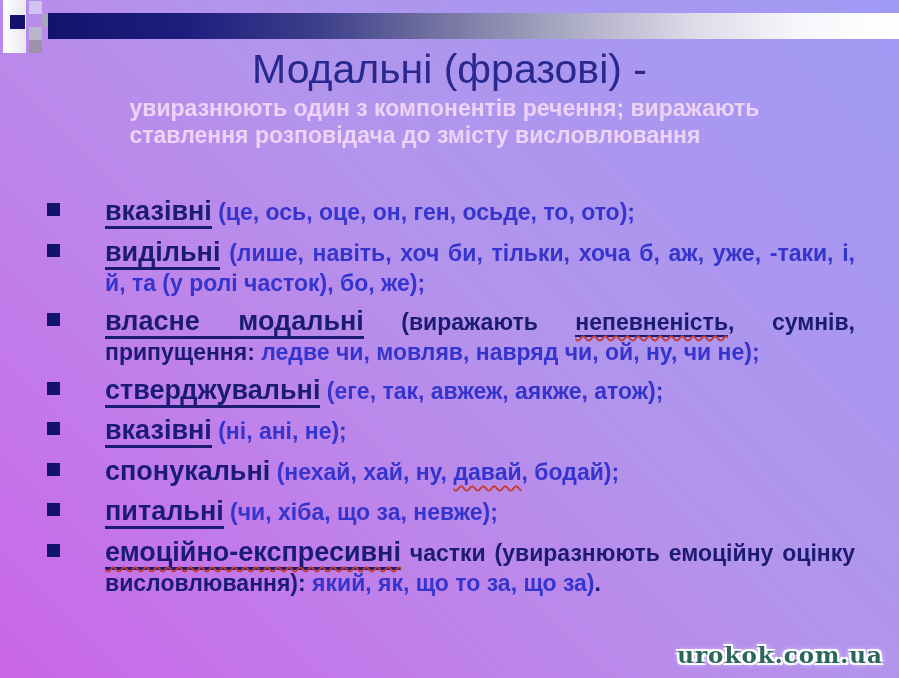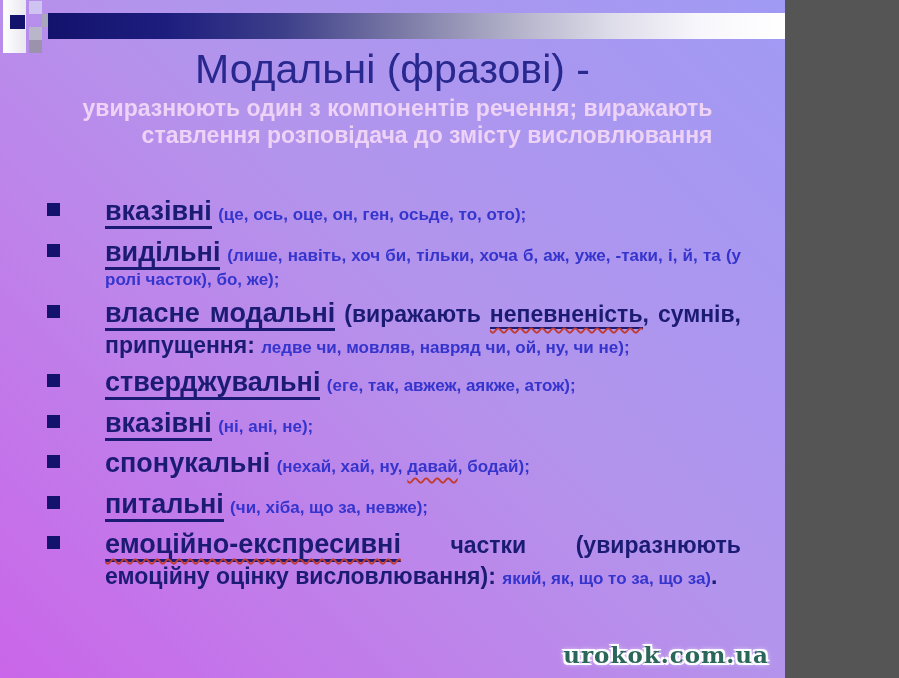--- a/index.html
+++ b/index.html
@@ -1,18 +1,18 @@
 <!DOCTYPE html>
 <html><head>
 <meta charset="utf-8">
 <style>
   html,body{margin:0;padding:0;background:#555;}
   .slide{
     position:relative;
-    width:785px;height:678px;
+    width:899px;height:678px;
     overflow:hidden;
     font-family:"Liberation Sans",sans-serif;
     background:linear-gradient(225deg,#a09af4 0%,#b394ec 45%,#bd85ea 65%,#ca66e9 100%);
   }
   
   .top-bar{
     position:absolute;left:48px;right:0;top:13px;height:26px;
     background:linear-gradient(to right,#13136d 0%,#1d1d7e 16%,#3d3f8a 32%,#7b7aa6 48%,#aeadc6 62%,#dcdbe8 76%,#f7f6fb 88%,#ffffff 100%);
   }
   .deco{position:absolute;}
@@ -26,21 +26,21 @@
   .title{
     margin:46px 30px 2px 30px;
     text-align:center;
     font-size:41px;
     color:#28288e;
     letter-spacing:0;
   }
   .subtitle{
     margin:2px auto 0 auto;
     width:640px;
-    text-align:right;
+    text-align:left;
     font-size:23px;
     font-weight:bold;
     color:#eed3f6;
     line-height:1.18;
   }
   
   .list{margin:46px 44px 0 105px;}
   .row{
     position:relative;
     margin-bottom:7px;
@@ -48,21 +48,21 @@
     line-height:1.24;
     color:#1b1b74;
     font-weight:bold;
   }
   .bullet{
     position:absolute;left:-58px;top:8px;
     width:13px;height:13px;background:#13136d;
   }
   .seg-term{font-size:27px;color:#1b1b74;}
   .seg-label{font-size:23px;color:#1b1b74;}
-  .seg-example{font-size:17px;color:#3534cd;}
+  .seg-example{font-size:23px;color:#3534cd;}
   .u{border-bottom:3px solid currentColor;}
   .seg-label.u{border-bottom-width:2px;}
   .w{
     text-decoration:underline wavy #c23b2e;
     text-decoration-thickness:2px;
     text-underline-offset:5px;
     text-decoration-skip-ink:none;
   }
   
   .watermark{

